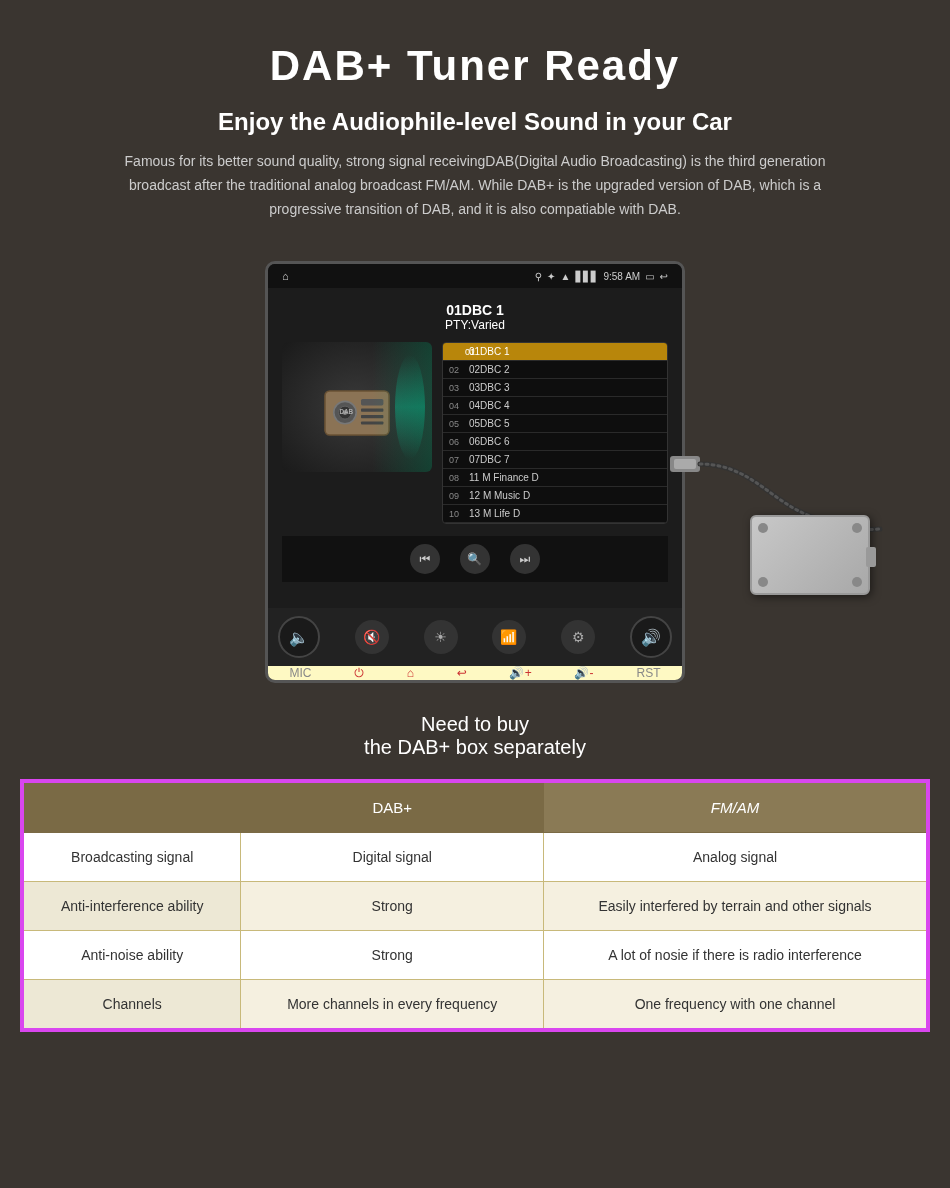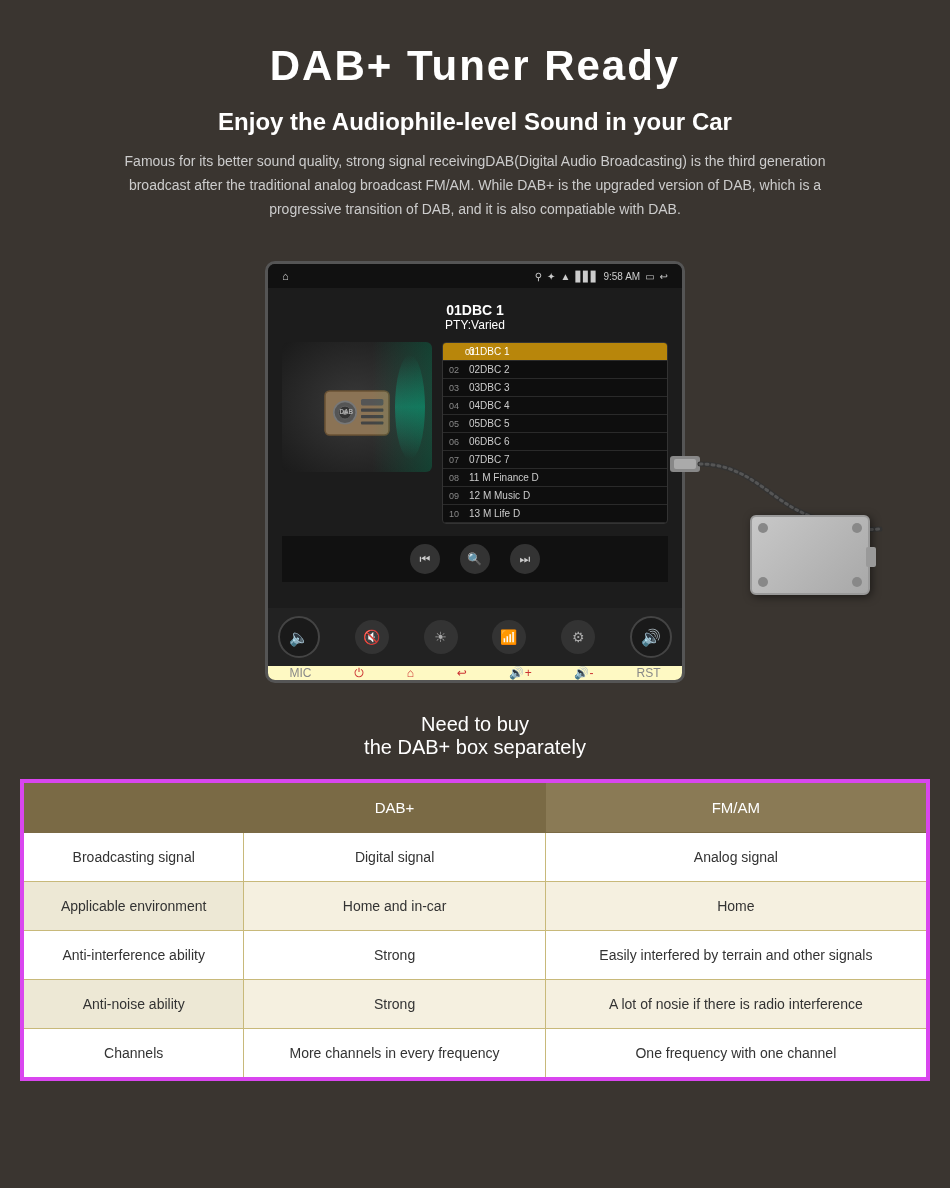--- a/index.html
+++ b/index.html
@@ -264,20 +264,21 @@
       color: #333;
     }
     .comparison-table tr:nth-child(even) td:first-child {
       background: #ede8d5;
     }
     .col-header-dab {
       background: #7a6a45 !important;
     }
     .col-header-fm {
       background: #8a7a55 !important;
+      font-style: italic;
     }
     .header-row th {
       height: 50px;
     }
   </style>
 </head>
 <body>
 
 <div class="header-section">
   <h1 class="main-title">DAB+ Tuner Ready</h1>
@@ -437,25 +438,20 @@
         <th></th>
         <th class="col-header-dab">DAB+</th>
         <th class="col-header-fm">FM/AM</th>
       </tr>
     </thead>
     <tbody id="table-body">
     <tr>
       <td>Broadcasting signal</td>
       <td>Digital signal</td>
       <td>Analog signal</td>
-    </tr>
-        <tr>
-      <td>Applicable environment</td>
-      <td>Home and in-car</td>
-      <td>Home</td>
     </tr>
         <tr>
       <td>Anti-interference ability</td>
       <td>Strong</td>
       <td>Easily interfered by terrain and other signals</td>
     </tr>
         <tr>
       <td>Anti-noise ability</td>
       <td>Strong</td>
       <td>A lot of nosie if there is radio interference</td>

